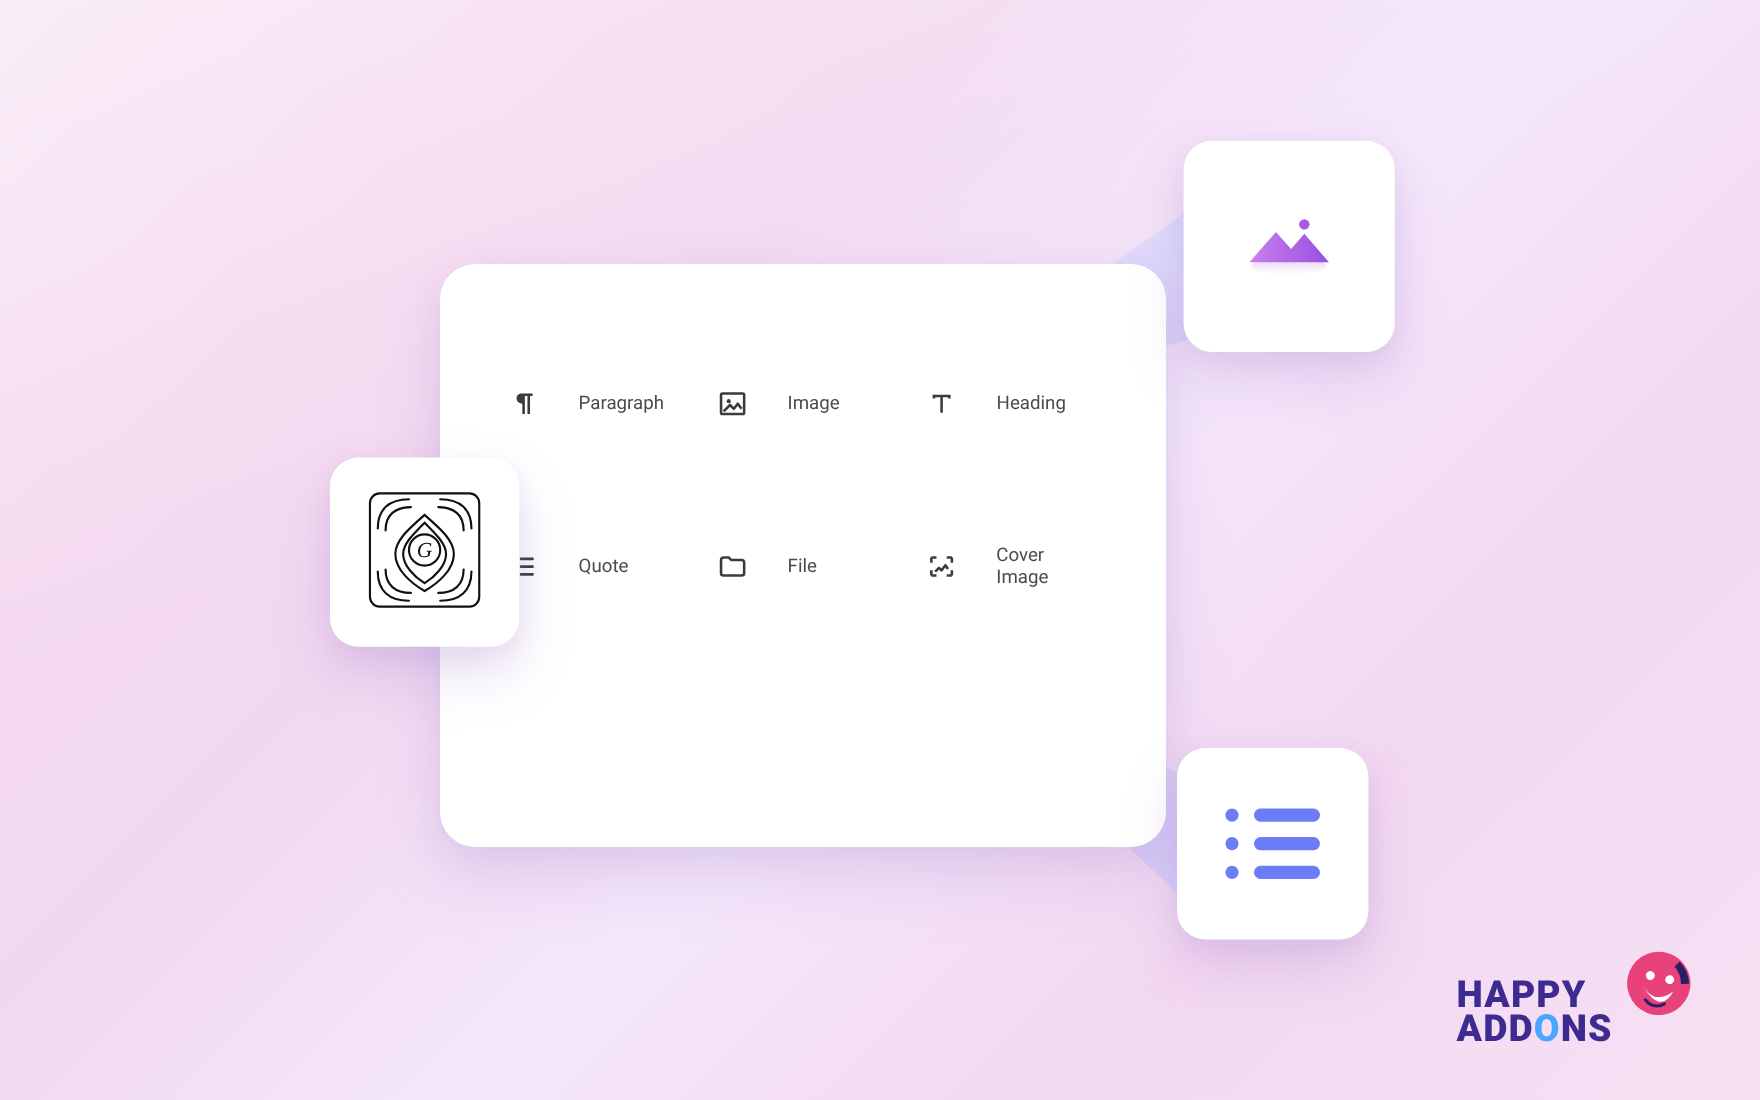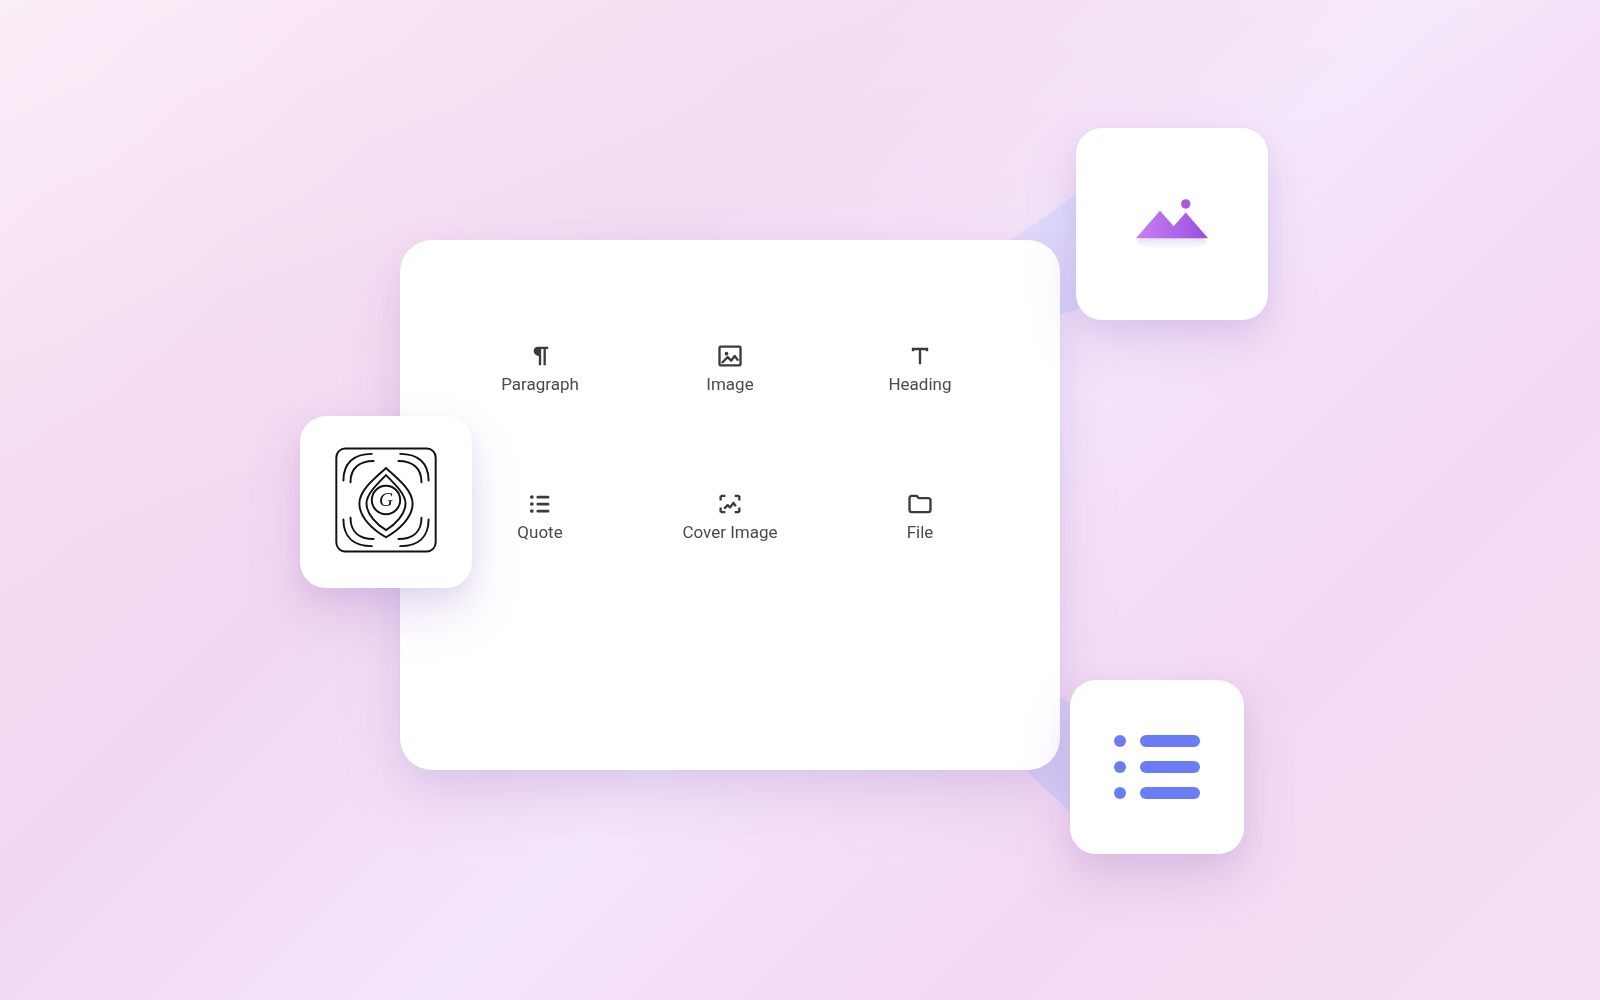--- a/index.html
+++ b/index.html
@@ -37,22 +37,22 @@
     padding: 70px 60px 50px 60px;
     display: grid;
     grid-template-columns: repeat(3, 1fr);
     grid-template-rows: repeat(3, 1fr);
     column-gap: 30px;
     row-gap: 34px;
     align-items: center;
     justify-items: center;
   }
   .block {
-    display:flex; flex-direction:column; align-items:center; justify-content:flex-start;
-    gap: 2px;
+    display:flex; flex-direction:row; align-items:center; justify-content:flex-start;
+    gap: 34px;
     width: 160px;
     cursor: pointer;
   }
   .block .ico { width: 32px; height: 32px; color: #3b3b3b; display:flex; align-items:center; justify-content:center; }
   .block .ico svg { width: 28px; height: 28px; }
   .block .lbl { font-size: 17px; color: #4a4a4a; }
 
   
   .card {
     position: absolute;
@@ -163,34 +163,34 @@
             </svg>
         </span>
         <span class="lbl">Quote</span>
       </div>
 
 
 
       <div class="block">
         <span class="ico">
           <svg viewBox="0 0 24 24" fill="none" stroke="currentColor" stroke-width="2">
+              <path d="M3 7a2 2 0 0 1 2-2h4l2 2h8a2 2 0 0 1 2 2v8a2 2 0 0 1-2 2H5a2 2 0 0 1-2-2V7z"></path>
+            </svg>
+        </span>
+        <span class="lbl">File</span>
+      </div>
+
+      <div class="block">
+        <span class="ico">
+          <svg viewBox="0 0 24 24" fill="none" stroke="currentColor" stroke-width="2">
               <path d="M4 5h4M16 5h4M4 19h4M16 19h4M4 5v4M4 15v4M20 5v4M20 15v4"></path>
               <path d="M7 16l3-3 2 2 3-4 2 3" stroke-linejoin="round"></path>
             </svg>
         </span>
         <span class="lbl">Cover Image</span>
-      </div>
-
-      <div class="block">
-        <span class="ico">
-          <svg viewBox="0 0 24 24" fill="none" stroke="currentColor" stroke-width="2">
-              <path d="M3 7a2 2 0 0 1 2-2h4l2 2h8a2 2 0 0 1 2 2v8a2 2 0 0 1-2 2H5a2 2 0 0 1-2-2V7z"></path>
-            </svg>
-        </span>
-        <span class="lbl">File</span>
       </div>
 
     </div>
   </div>
 
   <div class="card card-left">
     <span>
       <svg class="g-badge" viewBox="0 0 120 124">
         <g fill="none" stroke="#111" stroke-width="2.2" stroke-linecap="round">
           <rect x="4" y="4" width="112" height="116" rx="10"></rect>
@@ -243,14 +243,34 @@
           <span class="dot"></span>
           <span class="bar"></span>
         </div>
       <div class="row">
           <span class="dot"></span>
           <span class="bar"></span>
         </div>
     </div>
   </div>
 
+  <div class="brand">
+    <div class="brand-text">
+      <span class="l1">HAPPY</span>
+      <span class="l2">
+        <span>ADD</span><span class="o">O</span><span>NS</span>
+      </span>
+    </div>
+    <span class="brand-face">
+      <svg viewBox="0 0 80 80">
+        <g transform="rotate(12 40 40)">
+        <circle cx="40" cy="40" r="32" fill="#e8427a"></circle>
+        <path d="M56 14 a34 34 0 0 1 14 20 l-8 2 a26 26 0 0 0-10-16 z" fill="#2a1f66"></path>
+        <circle cx="30" cy="34" r="4.5" fill="#fff"></circle>
+        <circle cx="50" cy="34" r="4.5" fill="#fff"></circle>
+        <path d="M24 45 q16 18 32 0 q-8 26 -32 0z" fill="#fff"></path>
+        <path d="M30 59 q10 8 20 0" stroke="#2a1f66" stroke-width="3" fill="none" stroke-linecap="round"></path>
+        </g>
+      </svg>
+    </span>
+  </div>
 
 </div>
 
 </body></html>

